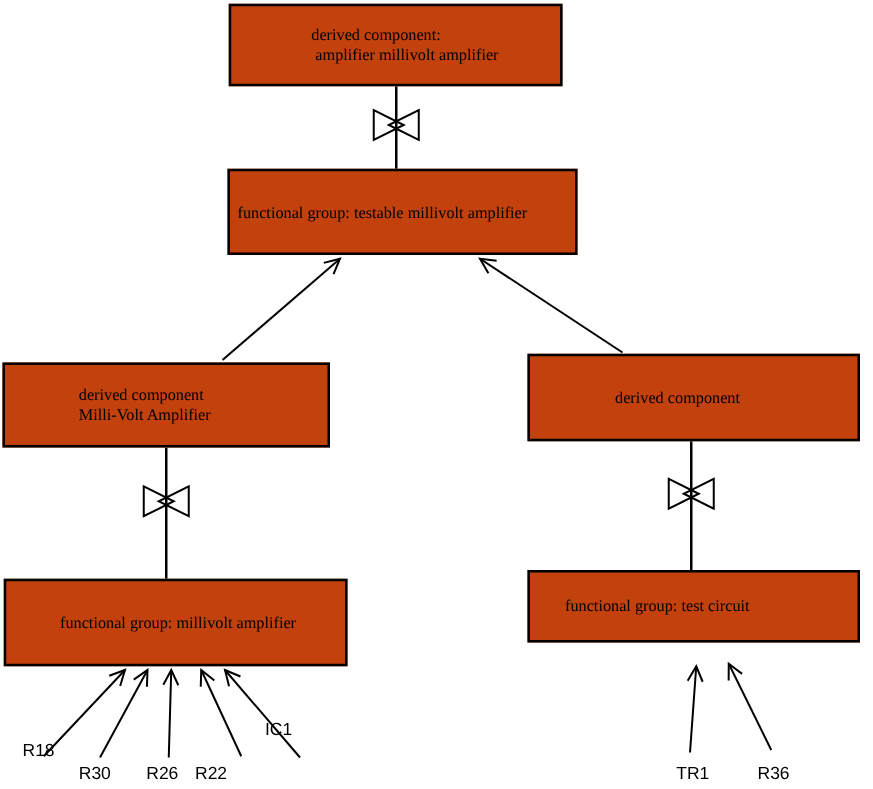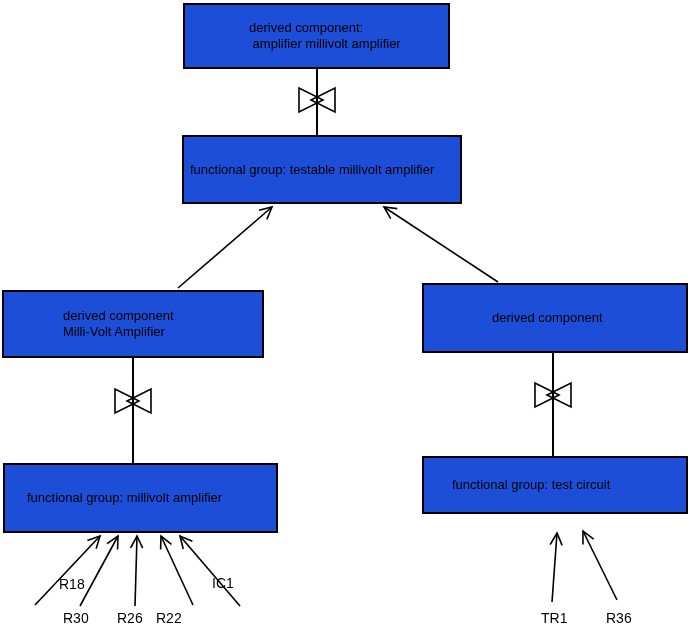--- a/index.html
+++ b/index.html
@@ -19,44 +19,45 @@
   #wires {
     position: absolute;
     left: 0;
     top: 0;
     width: 698px;
     height: 631px;
   }
   .box {
     position: absolute;
     box-sizing: border-box;
-    background: #1d4ed8;
+    background: #c2410c;
     border: 2px solid #000000;
     display: flex;
     flex-direction: column;
     justify-content: center;
     font-size: 13px;
     line-height: 16px;
+    font-family: Liberation Serif, serif;
   }
   .box .line {
     white-space: pre;
   }
   #box-top-derived      { left: 183px; top: 3px;   width: 267px; height: 66px; padding-left: 64px; }
   #box-top-functional   { left: 182px; top: 135px; width: 280px; height: 69px; padding-left: 6px; }
   #box-left-derived     { left: 2px;   top: 290px; width: 262px; height: 68px; padding-left: 59px; }
   #box-right-derived    { left: 422px; top: 283px; width: 266px; height: 70px; padding-left: 68px; }
-  #box-left-functional  { left: 3px;   top: 463px; width: 275px; height: 70px; padding-left: 22px; }
+  #box-left-functional  { left: 3px;   top: 463px; width: 275px; height: 70px; padding-left: 43px; }
   #box-right-functional { left: 422px; top: 456px; width: 266px; height: 58px; padding-left: 28px; }
   .leaf-label {
     position: absolute;
     font-size: 14px;
     line-height: 16px;
     white-space: pre;
   }
-  #leaf-r18 { left: 18px;  top: 576px; margin-left: 41px; }
+  #leaf-r18 { left: 18px;  top: 592px; }
   #leaf-r30 { left: 63px;  top: 610px; }
   #leaf-r26 { left: 117px; top: 610px; }
   #leaf-r22 { left: 156px; top: 610px; }
   #leaf-ic1 { left: 212px; top: 575px; }
   #leaf-tr1 { left: 541px; top: 610px; }
   #leaf-r36 { left: 606px; top: 610px; }
 </style>
 </head>
 <body>
 

